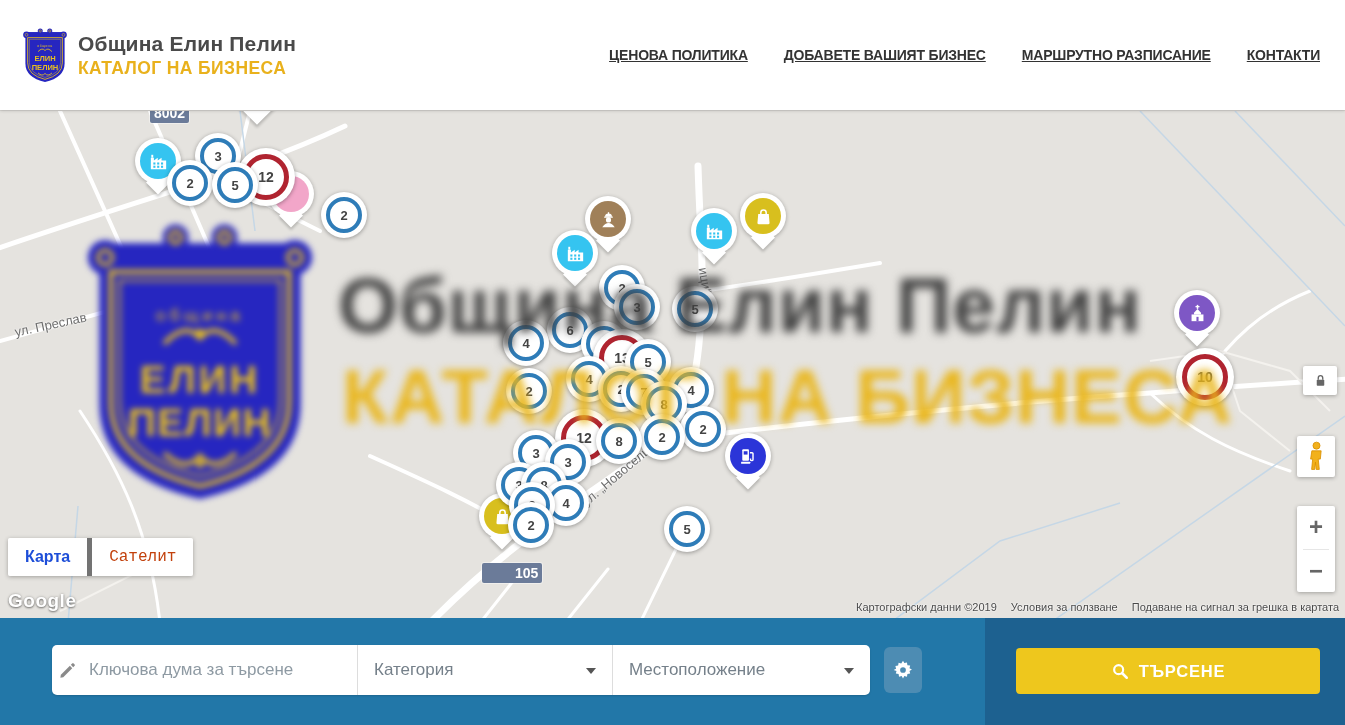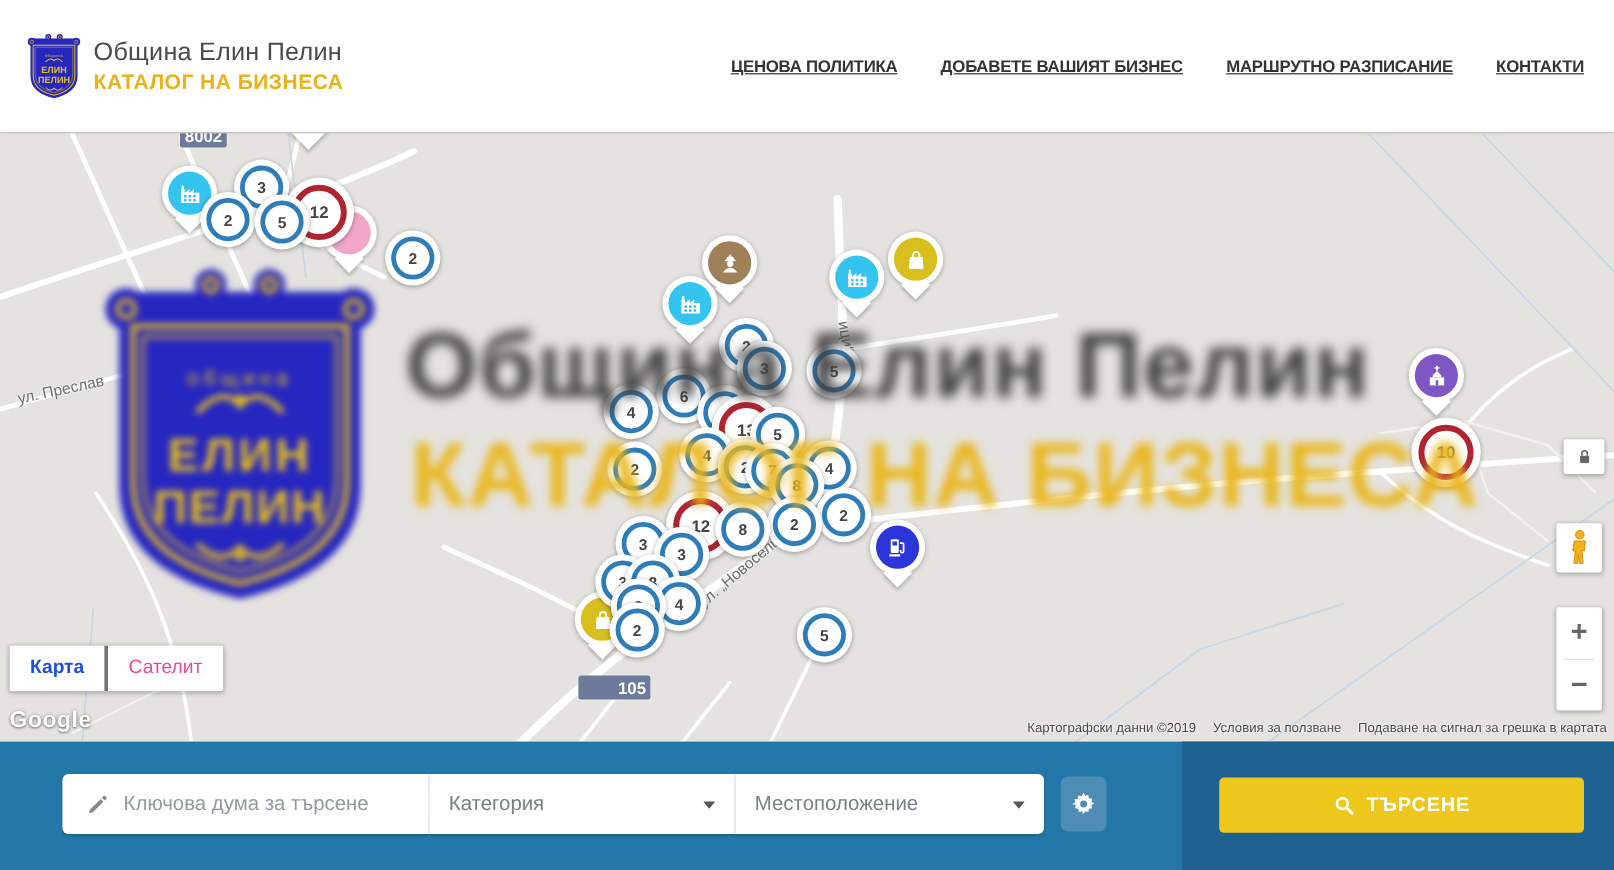--- a/index.html
+++ b/index.html
@@ -4,21 +4,21 @@
 <style>
   * { margin:0; padding:0; box-sizing:border-box; }
   html,body { font-family:"Liberation Sans", sans-serif; }
   .page { position:relative; width:1345px; height:725px; overflow:hidden; background:#fff; }
 
   
   .header { position:relative; height:110px; background:#fff; display:flex; align-items:center;
             box-shadow:0 1px 3px rgba(0,0,0,.15); z-index:60; }
   .brand { display:flex; align-items:center; margin-left:22px; }
   .brand-text { margin-left:10px; }
-  .brand-title { font-size:21px; font-weight:normal; color:var(--header_title,#4a4a4a); letter-spacing:.2px; }
+  .brand-title { font-size:21px; font-weight:bold; color:var(--header_title,#4a4a4a); letter-spacing:.2px; }
   .brand-sub { font-size:17.5px; font-weight:bold; color:var(--header_subtitle,#e9b11c); letter-spacing:.4px; margin-top:2px; }
   .nav { margin-left:auto; margin-right:25px; display:flex; gap:36px; }
   .nav-item { font-size:14px; font-weight:bold; color:var(--nav_text,#333); letter-spacing:-.2px; cursor:pointer; white-space:nowrap;text-decoration:underline; }
 
   
   .map { position:relative; width:1345px; height:508px; background:var(--map_bg,#e5e3df); overflow:hidden; border-top:1px solid #d6d4d0; }
   .roads { position:absolute; left:0; top:0; }
   .street-label { position:absolute; font-size:13px; color:#6f6f6f; white-space:nowrap; text-shadow:0 0 2px #fff,0 0 2px #fff; z-index:5; }
   .road-badge { position:absolute; background:#6b7b99; color:#fff; font-size:14px; font-weight:bold;
                 padding:2px 4px; border-radius:2px; z-index:5; min-width:10px; min-height:13px; box-shadow:0 0 0 1px rgba(255,255,255,.4); }
@@ -43,21 +43,21 @@
   .wm-crest { position:absolute; left:85px; top:105px; filter:blur(3px); }
   .wm-line1 { position:absolute; left:338px; top:150px; font-size:77px; font-weight:bold; letter-spacing:1px;
               color:var(--watermark_dark,#3f3f3f); white-space:nowrap; filter:blur(5px); }
   .wm-line2 { position:absolute; left:342px; top:242px; font-size:76px; font-weight:bold; letter-spacing:1px;
               color:var(--watermark_yellow,#e9b61c); white-space:nowrap; filter:blur(4px); }
 
   
   .maptype { position:absolute; left:8px; top:427px; display:flex; z-index:50; box-shadow:0 1px 4px rgba(0,0,0,.3); border-radius:2px; overflow:hidden; }
   .maptype button { border:none; background:#fff; height:38px; padding:0 17px; font-size:16px; font-family:inherit; cursor:pointer; }
   .maptype .mt-map { font-weight:bold; color:#1d4ed8; }
-  .maptype .mt-sat { color:#ec4899; border-left:3px solid #737373; }
+  .maptype .mt-sat { color:#c2410c; border-left:5px solid #737373;font-family:Liberation Mono, monospace; }
 
   .google-logo { position:absolute; left:8px; bottom:6px; z-index:50; color:#fff; font-size:19px; font-weight:bold; letter-spacing:.5px;
                  text-shadow:0 1px 2px rgba(0,0,0,.45), 0 0 3px rgba(0,0,0,.25); cursor:pointer; }
   .attribution { position:absolute; right:6px; bottom:5px; z-index:50; display:flex; gap:14px; font-size:11px; color:#4a4a4a;
                  text-shadow:0 0 2px #fff,0 0 2px #fff; }
   .attribution span { cursor:pointer; }
 
   .ctl { position:absolute; background:#fff; box-shadow:0 1px 4px rgba(0,0,0,.3); border-radius:2px; z-index:50;
          display:flex; align-items:center; justify-content:center; cursor:pointer; }
   .ctl-lock { left:1303px; top:255px; width:34px; height:29px; }
@@ -66,21 +66,21 @@
              box-shadow:0 1px 4px rgba(0,0,0,.3); z-index:50; display:flex; flex-direction:column; }
   .zoomctl button { flex:1; border:none; background:none; font-size:24px; font-weight:bold; color:#666; cursor:pointer; font-family:inherit; line-height:1; }
   .zoomctl .zdiv { height:1px; background:#e6e6e6; margin:0 6px; }
 
   
   .searchbar { position:relative; height:107px; background:var(--bar_blue,#2277a8); }
   .searchbar .right-panel { position:absolute; right:0; top:0; width:360px; height:107px; background:var(--panel_blue,#1d6190); }
   .field-group { position:absolute; left:52px; top:27px; width:818px; height:50px; background:#fff; border-radius:5px;
                  display:flex; align-items:stretch; box-shadow:0 1px 2px rgba(0,0,0,.15); }
   .fg-sect { display:flex; align-items:center; position:relative; }
-  .fg-keyword { width:306px; border-right:1px solid #ddd; padding-left:20px; }
+  .fg-keyword { width:306px; border-right:1px solid #ddd; padding-left:6px; }
   .fg-keyword input { border:none; outline:none; flex:1; font-size:17px; font-family:inherit; color:#333; margin-left:12px; min-width:0; }
   .fg-keyword input::placeholder { color:#8e9aa3; }
   .fg-select { padding:0 16px; cursor:pointer; border-right:1px solid #ddd; }
   .fg-category { width:255px; }
   .fg-location { width:257px; border-right:none; }
   .fg-select .sel-text { font-size:17px; color:#75808a; }
   .caret { position:absolute; right:16px; top:50%; margin-top:-2px; width:0; height:0;
            border-left:5px solid transparent; border-right:5px solid transparent; border-top:6px solid #555; }
   .gear-btn { position:absolute; left:884px; top:29px; width:38px; height:46px; border:none; border-radius:6px;
               background:var(--gear_blue,#4d8cb3); display:flex; align-items:center; justify-content:center; cursor:pointer; }

